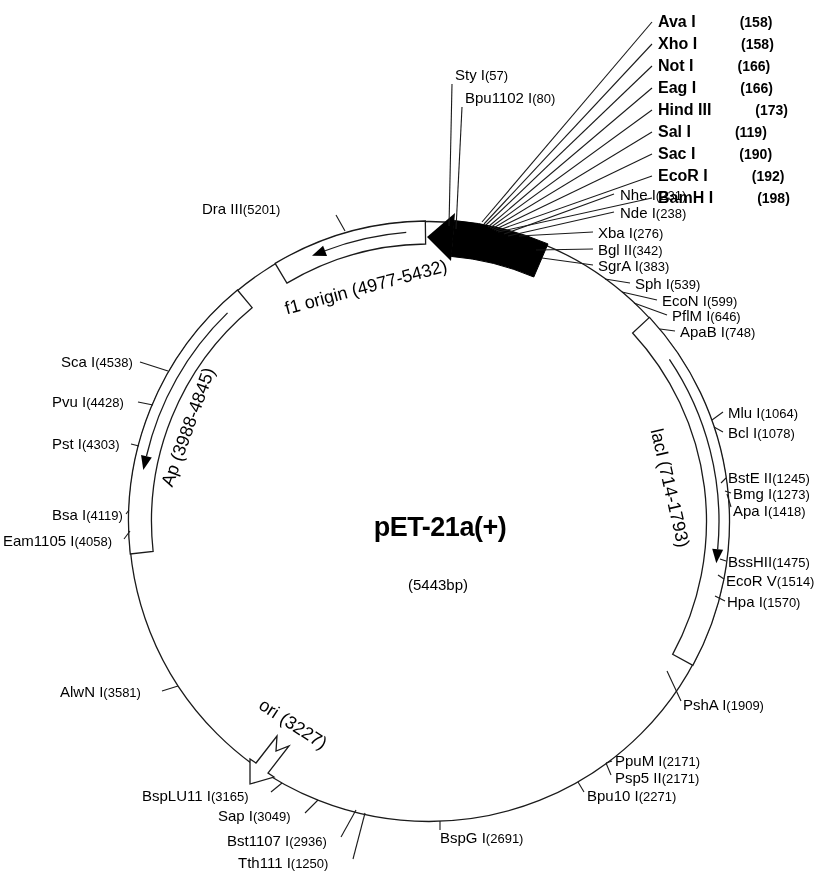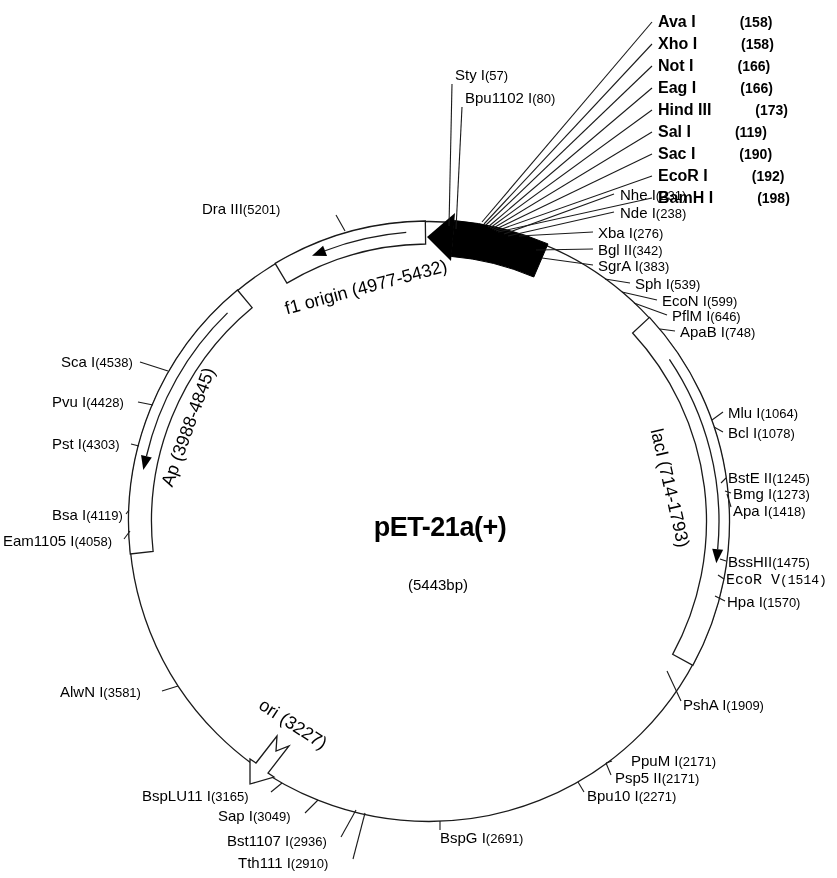--- a/index.html
+++ b/index.html
@@ -118,28 +118,28 @@
     <div class="site" style="left: 635px; top: 283px;"><span class="enzyme">Sph I</span><span class="loc">(539)</span></div>
     <div class="site" style="left: 662px; top: 300px;"><span class="enzyme">EcoN I</span><span class="loc">(599)</span></div>
     <div class="site" style="left: 672px; top: 315px;"><span class="enzyme">PflM I</span><span class="loc">(646)</span></div>
     <div class="site" style="left: 680px; top: 331px;"><span class="enzyme">ApaB I</span><span class="loc">(748)</span></div>
     <div class="site" style="left: 728px; top: 412px;"><span class="enzyme">Mlu I</span><span class="loc">(1064)</span></div>
     <div class="site" style="left: 728px; top: 432px;"><span class="enzyme">Bcl I</span><span class="loc">(1078)</span></div>
     <div class="site" style="left: 728px; top: 477px;"><span class="enzyme">BstE II</span><span class="loc">(1245)</span></div>
     <div class="site" style="left: 733px; top: 493px;"><span class="enzyme">Bmg I</span><span class="loc">(1273)</span></div>
     <div class="site" style="left: 733px; top: 510px;"><span class="enzyme">Apa I</span><span class="loc">(1418)</span></div>
     <div class="site" style="left: 728px; top: 561px;"><span class="enzyme">BssHII</span><span class="loc">(1475)</span></div>
-    <div class="site" style="left: 726px; top: 580px; font-family: Liberation Mono, monospace;"><span class="enzyme">EcoR V</span><span class="loc">(1514)</span></div>
+    <div class="site" style="left: 726px; top: 580px;"><span class="enzyme">EcoR V</span><span class="loc">(1514)</span></div>
     <div class="site" style="left: 727px; top: 601px;"><span class="enzyme">Hpa I</span><span class="loc">(1570)</span></div>
     <div class="site" style="left: 683px; top: 704px;"><span class="enzyme">PshA I</span><span class="loc">(1909)</span></div>
-    <div class="site" style="left: 615px; top: 760px; margin-left: 16px;"><span class="enzyme">PpuM I</span><span class="loc">(2171)</span></div>
+    <div class="site" style="left: 615px; top: 760px;"><span class="enzyme">PpuM I</span><span class="loc">(2171)</span></div>
     <div class="site" style="left: 615px; top: 777px;"><span class="enzyme">Psp5 II</span><span class="loc">(2171)</span></div>
     <div class="site" style="left: 587px; top: 795px;"><span class="enzyme">Bpu10 I</span><span class="loc">(2271)</span></div>
     <div class="site" style="left: 440px; top: 837px;"><span class="enzyme">BspG I</span><span class="loc">(2691)</span></div>
-    <div class="site" style="left: 238px; top: 862px;"><span class="enzyme">Tth111 I</span><span class="loc">(2910)</span></div>
+    <div class="site" style="left: 238px; top: 862px;"><span class="enzyme">Tth111 I</span><span class="loc">(1250)</span></div>
     <div class="site" style="left: 227px; top: 840px;"><span class="enzyme">Bst1107 I</span><span class="loc">(2936)</span></div>
     <div class="site" style="left: 218px; top: 815px; text-align: right;"><span class="enzyme">Sap I</span><span class="loc">(3049)</span></div>
     <div class="site" style="left: 142px; top: 795px;"><span class="enzyme">BspLU11 I</span><span class="loc">(3165)</span></div>
     <div class="site" style="left: 60px; top: 691px;"><span class="enzyme">AlwN I</span><span class="loc">(3581)</span></div>
     <div class="site" style="left: 3px; top: 540px;"><span class="enzyme">Eam1105 I</span><span class="loc">(4058)</span></div>
     <div class="site" style="left: 52px; top: 514px;"><span class="enzyme">Bsa I</span><span class="loc">(4119)</span></div>
     <div class="site" style="left: 52px; top: 443px; text-align: center;"><span class="enzyme">Pst I</span><span class="loc">(4303)</span></div>
     <div class="site" style="left: 52px; top: 401px;"><span class="enzyme">Pvu I</span><span class="loc">(4428)</span></div>
     <div class="site" style="left: 55px; top: 361px; margin-left: 6px;"><span class="enzyme">Sca I</span><span class="loc">(4538)</span></div>
     <div class="site" style="left: 202px; top: 208px;"><span class="enzyme">Dra III</span><span class="loc">(5201)</span></div>

